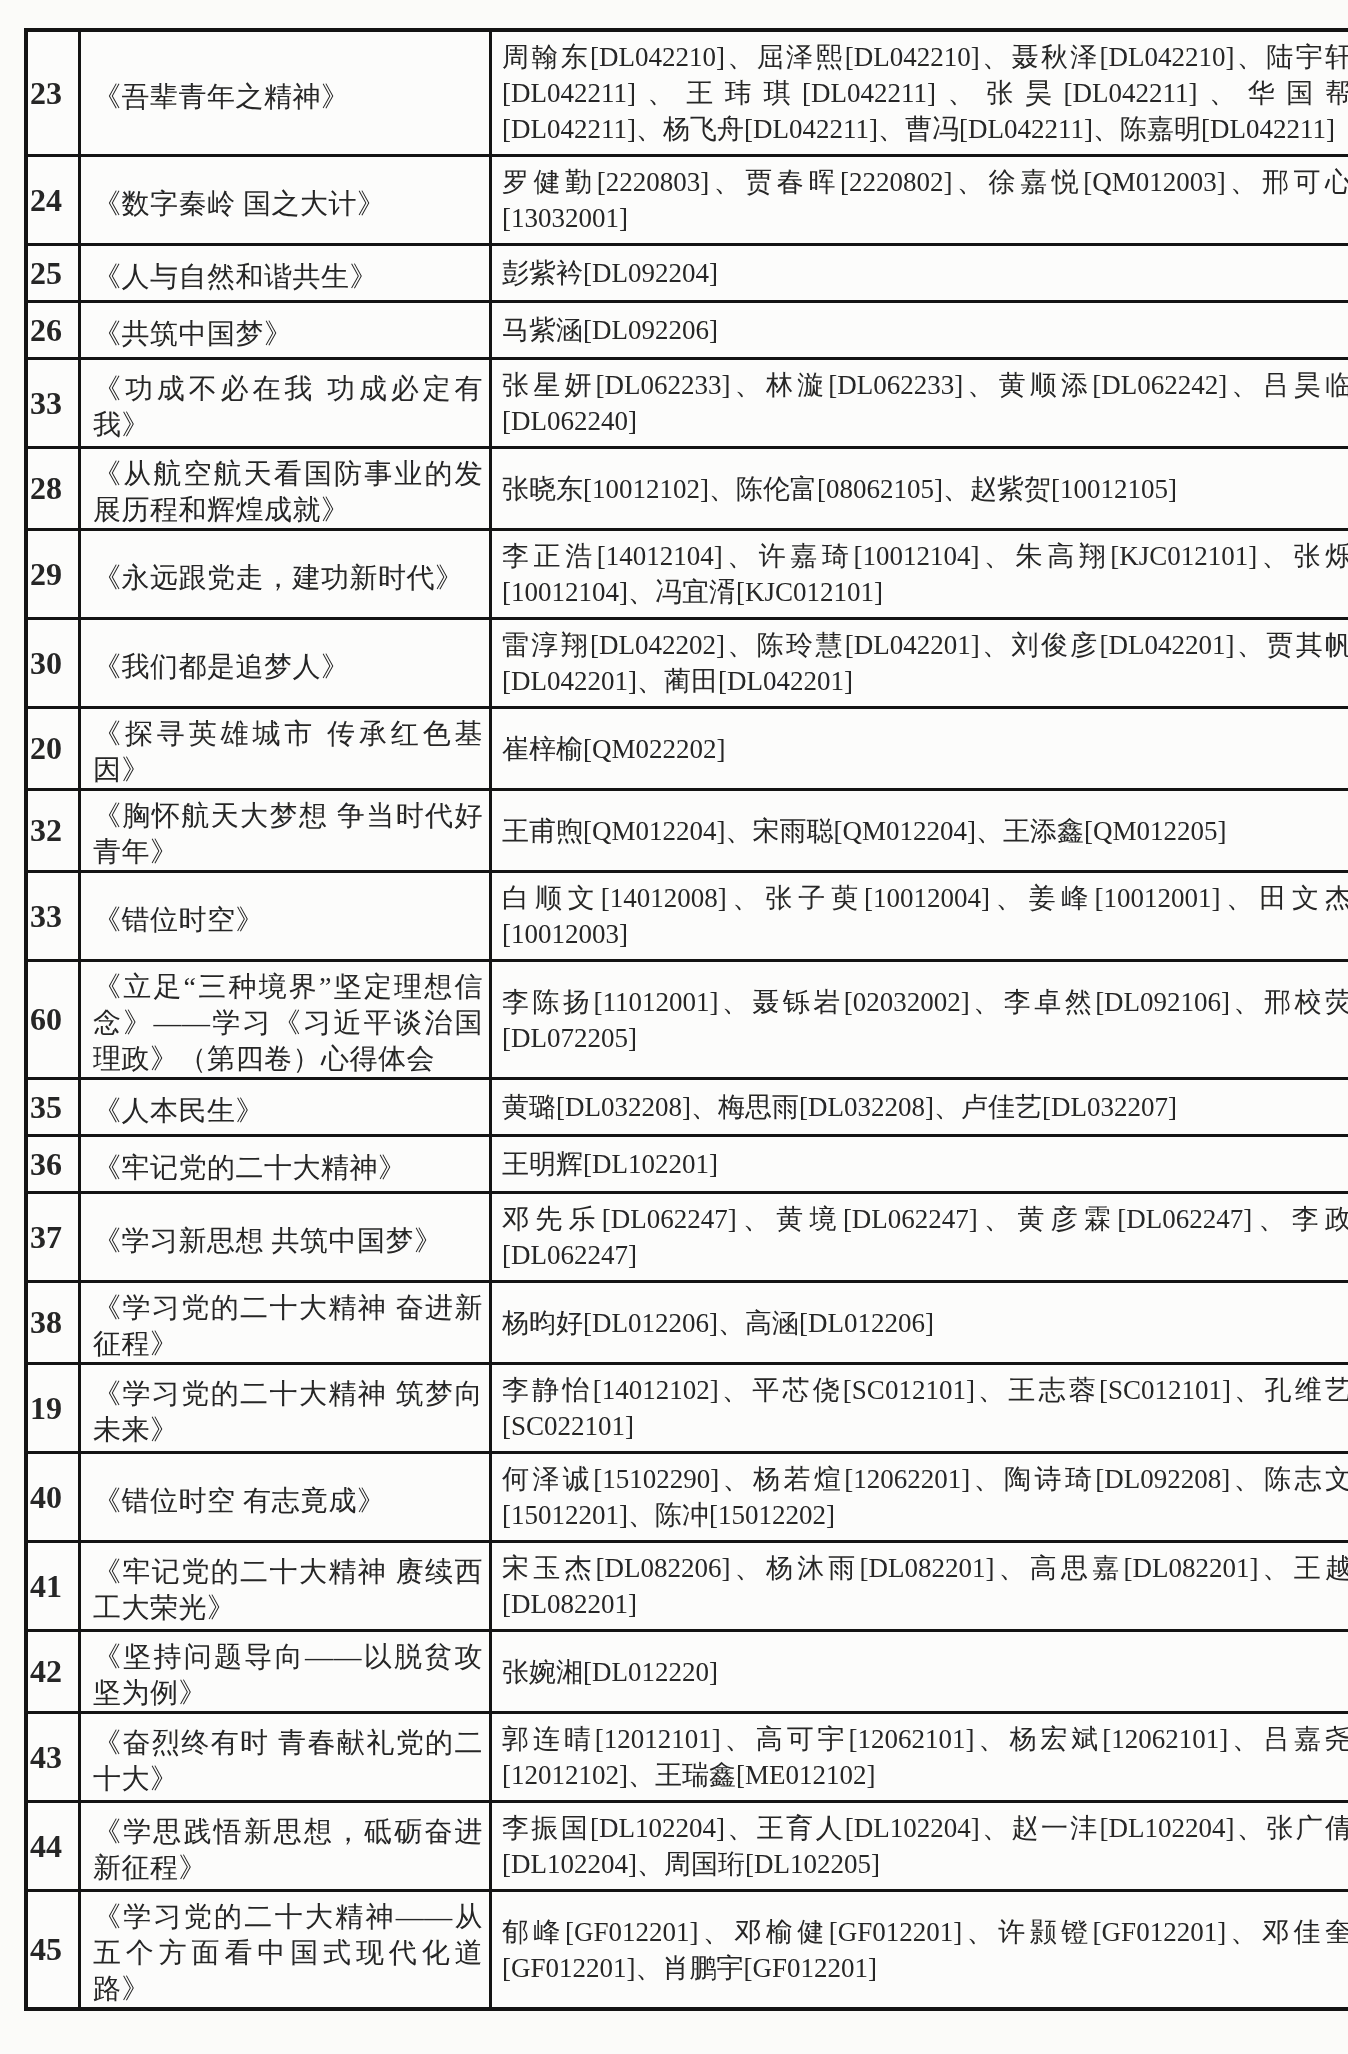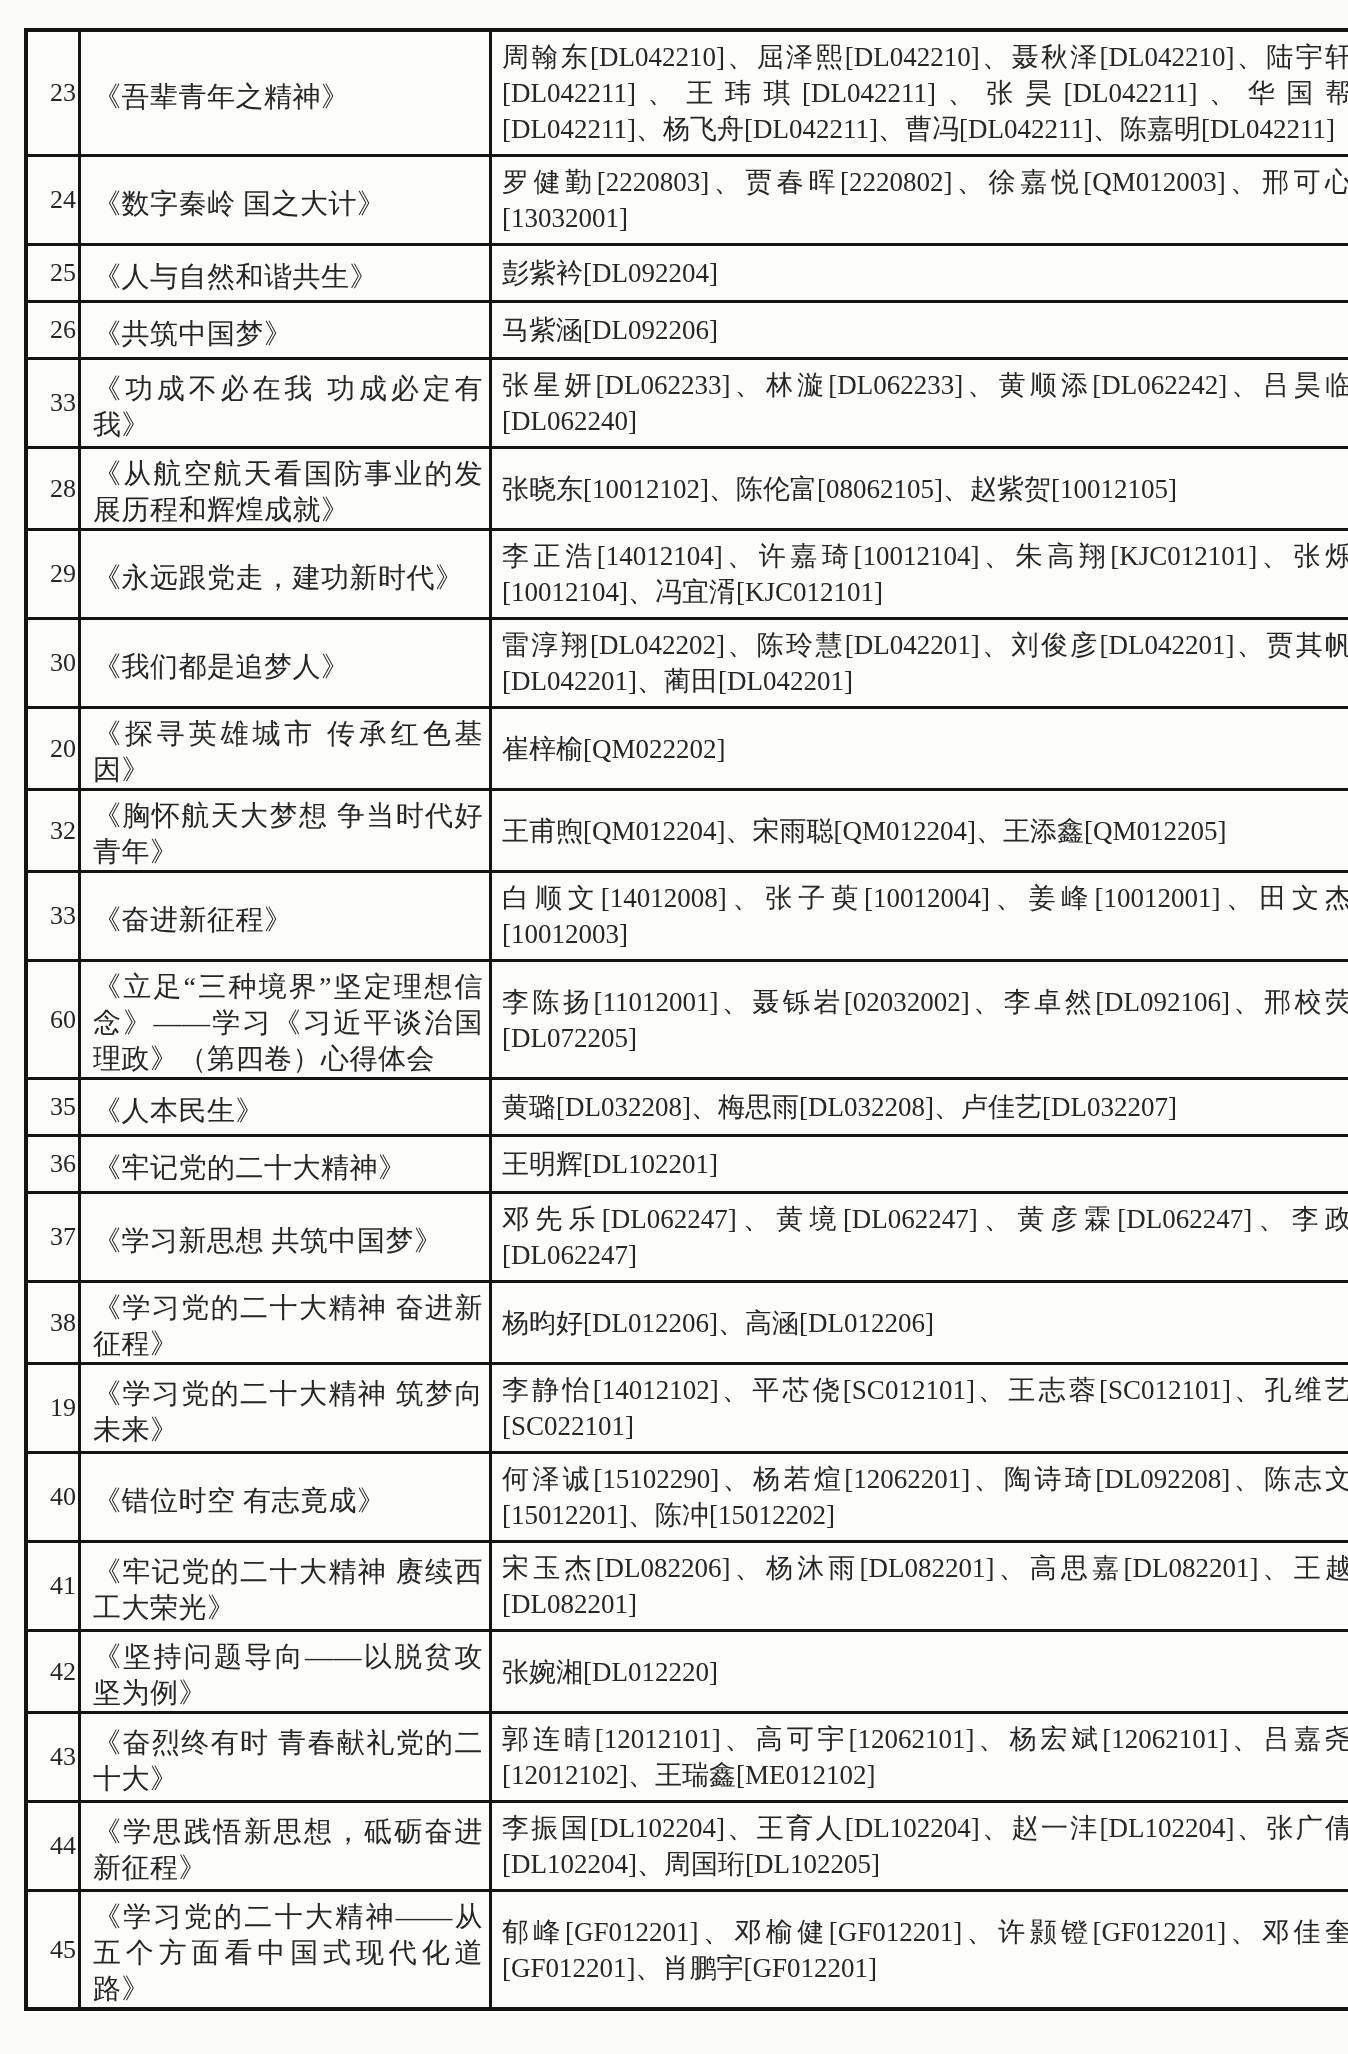--- a/index.html
+++ b/index.html
@@ -31,23 +31,24 @@
   table.assignment td {
     border: 3px solid #141414;
     vertical-align: middle;
     color: #262626;
   }
   table.assignment tr {
     height: 57px;
   }
   td.no {
     width: 46px;
-    text-align: right;
-    font-size: 26px;
+    text-align: left;
+    font-size: 32px;
     padding: 2px 2px;
+    font-weight: bold;
   }
   td.title {
     width: 390px;
     font-size: 28px;
     line-height: 36px;
     padding: 7px 6px 0 12px;
     text-align: justify;
     letter-spacing: 0.5px;
   }
   td.members {
@@ -111,21 +112,21 @@
             <td class="title">《探寻英雄城市 传承红色基因》</td>
             <td class="members">崔梓榆[QM022202]</td>
           </tr>
           <tr>
             <td class="no">32</td>
             <td class="title">《胸怀航天大梦想 争当时代好青年》</td>
             <td class="members">王甫煦[QM012204]、宋雨聪[QM012204]、王添鑫[QM012205]</td>
           </tr>
           <tr>
             <td class="no">33</td>
-            <td class="title">《奋进新征程》</td>
+            <td class="title">《错位时空》</td>
             <td class="members">白顺文[14012008]、张子萸[10012004]、姜峰[10012001]、田文杰[10012003]</td>
           </tr>
           <tr>
             <td class="no">60</td>
             <td class="title">《立足“三种境界”坚定理想信念》——学习《习近平谈治国理政》（第四卷）心得体会</td>
             <td class="members">李陈扬[11012001]、聂铄岩[02032002]、李卓然[DL092106]、邢校荧[DL072205]</td>
           </tr>
           <tr>
             <td class="no">35</td>
             <td class="title">《人本民生》</td>

